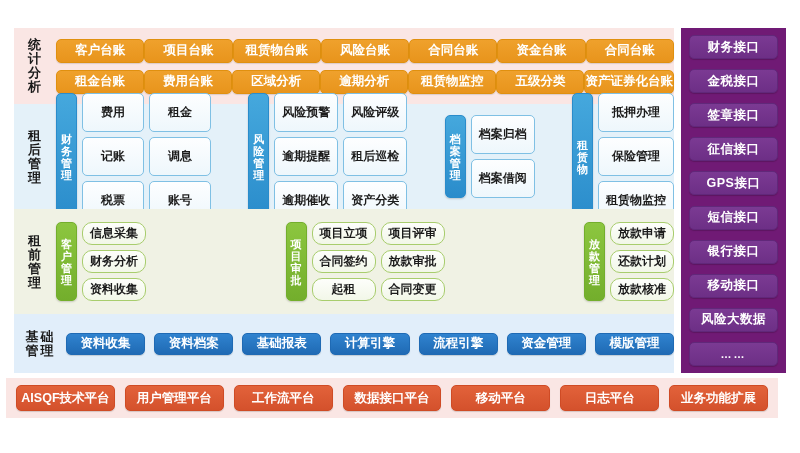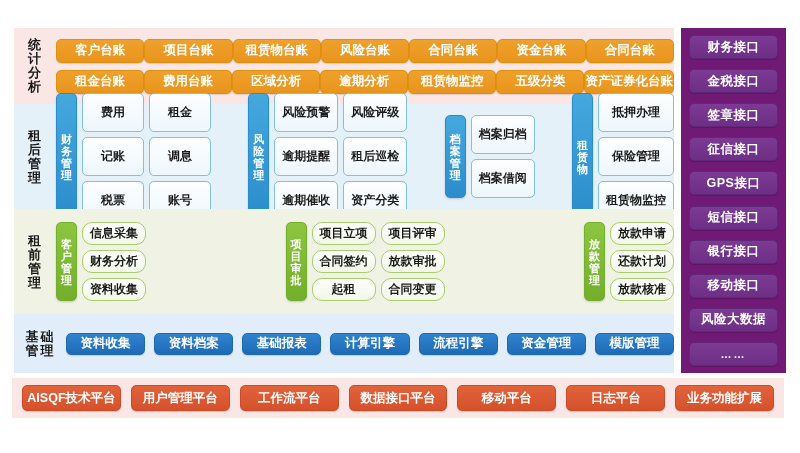--- a/index.html
+++ b/index.html
@@ -120,21 +120,21 @@
     color:#fff;border-radius:5px;
     font-size:12.5px;font-weight:bold;
     display:flex;align-items:center;justify-content:center;
     box-shadow:0 1px 1px rgba(0,0,0,.18);
     letter-spacing:.5px;
   }
   .pill-purple.dots{letter-spacing:2px;font-size:11px;}
 
   
   .bottom-strip{
-    position:absolute;left:12px;top:378px;width:772px;height:40px;
+    position:absolute;left:6px;top:378px;width:772px;height:40px;
     background:#fae6e4;
     box-sizing:border-box;
     display:flex;align-items:center;gap:10px;padding:0 10px;
   }
   .pill-deep-orange{
     flex:1;height:24px;
     background:linear-gradient(#e2623a,#d4512c);
     border:1px solid #cf4b25;
     color:#fff;border-radius:5px;
     font-size:12.5px;font-weight:bold;

